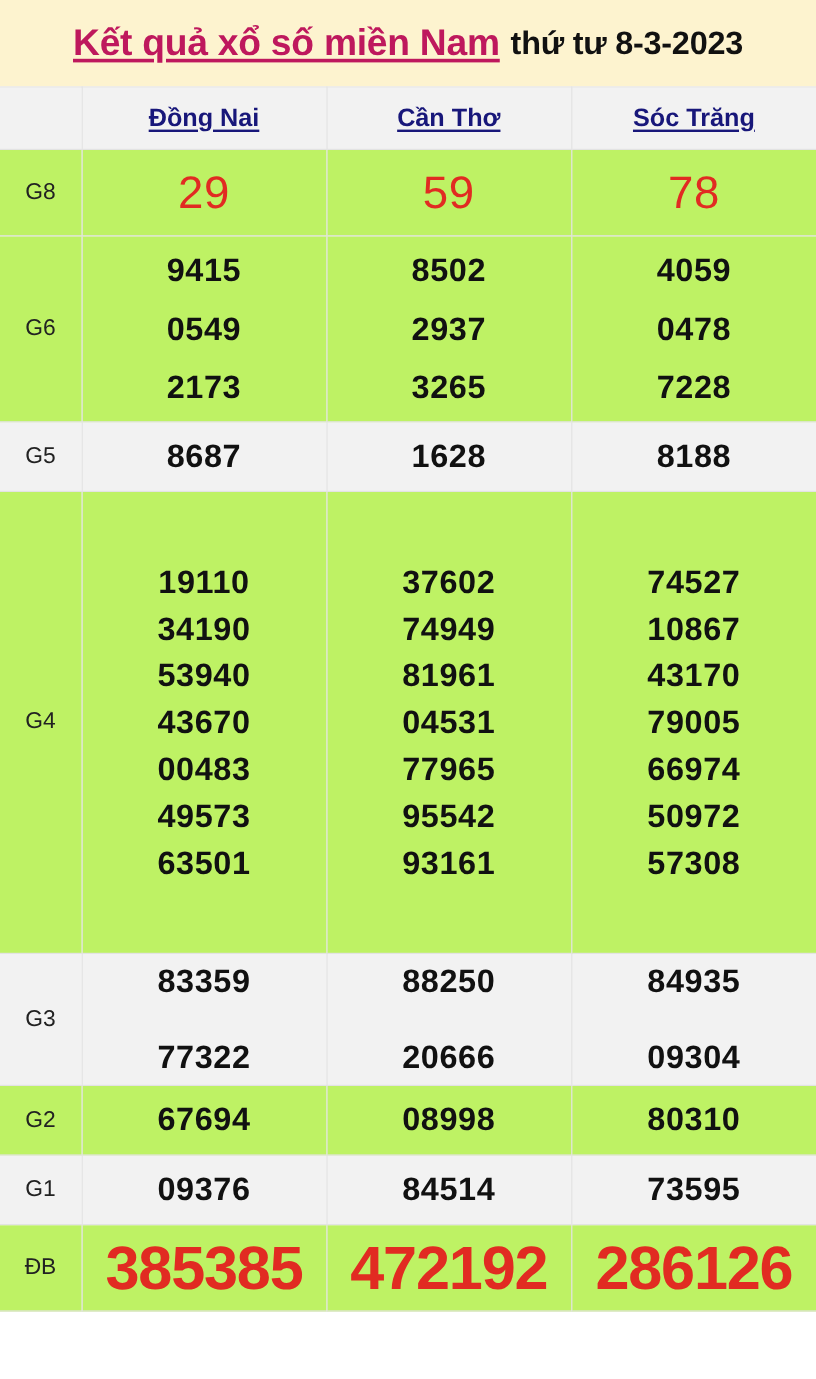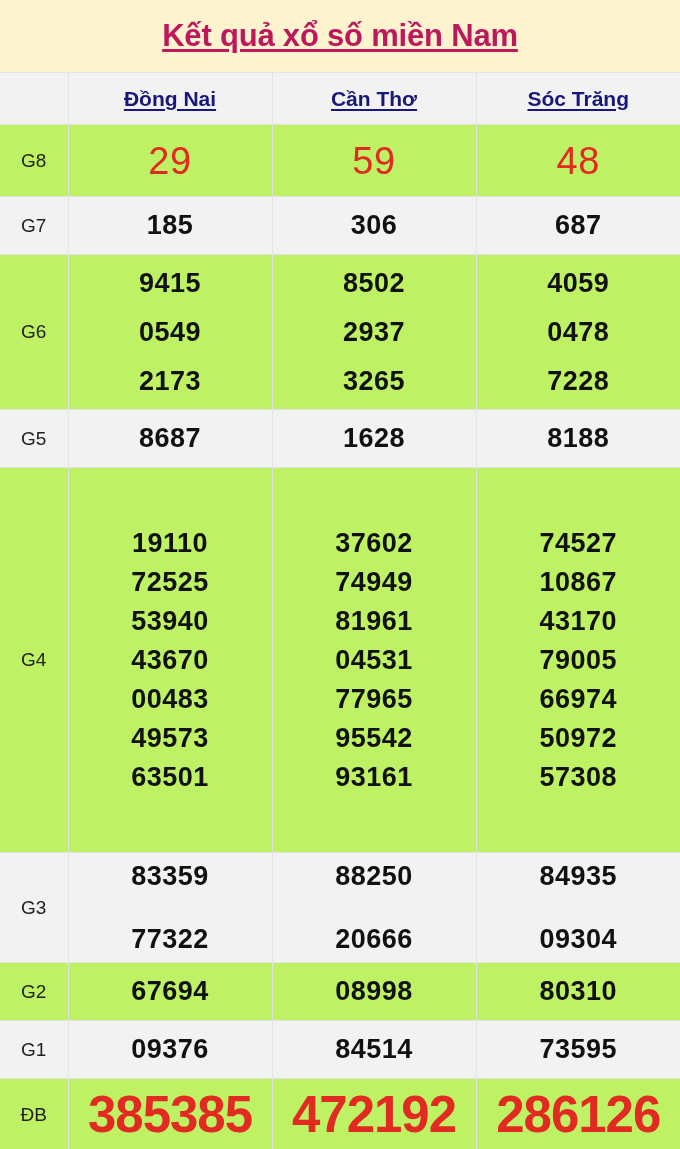--- a/index.html
+++ b/index.html
@@ -135,20 +135,21 @@
     letter-spacing: -1px;
   }
 </style>
 </head>
 <body>
 
 <div id="lottery-page">
 
   <div class="title-banner">
     <span class="title-main">Kết quả xổ số miền Nam</span>
+    <span class="title-date">thứ tư 8-3-2023</span>
   </div>
 
   <table class="results">
     <colgroup>
       <col class="c-label">
       <col class="c-prov">
       <col class="c-prov">
       <col class="c-prov">
     </colgroup>
     <thead>
@@ -173,39 +174,21 @@
               <span class="num num-g8">29</span>
             </div>
           </td>
           <td>
             <div class="nums">
               <span class="num num-g8">59</span>
             </div>
           </td>
           <td>
             <div class="nums">
-              <span class="num num-g8">48</span>
-            </div>
-          </td>
-        </tr>
-        <tr class="gray r-g7">
-          <td class="rlabel">G7</td>
-          <td>
-            <div class="nums">
-              <span class="num">185</span>
-            </div>
-          </td>
-          <td>
-            <div class="nums">
-              <span class="num">306</span>
-            </div>
-          </td>
-          <td>
-            <div class="nums">
-              <span class="num">687</span>
+              <span class="num num-g8">78</span>
             </div>
           </td>
         </tr>
         <tr class="white r-g6">
           <td class="rlabel">G6</td>
           <td>
             <div class="nums">
               <span class="num">9415</span>
               <span class="num">0549</span>
               <span class="num">2173</span>
@@ -242,21 +225,21 @@
             <div class="nums">
               <span class="num">8188</span>
             </div>
           </td>
         </tr>
         <tr class="white r-g4">
           <td class="rlabel">G4</td>
           <td>
             <div class="nums">
               <span class="num">19110</span>
-              <span class="num">72525</span>
+              <span class="num">34190</span>
               <span class="num">53940</span>
               <span class="num">43670</span>
               <span class="num">00483</span>
               <span class="num">49573</span>
               <span class="num">63501</span>
             </div>
           </td>
           <td>
             <div class="nums">
               <span class="num">37602</span>

